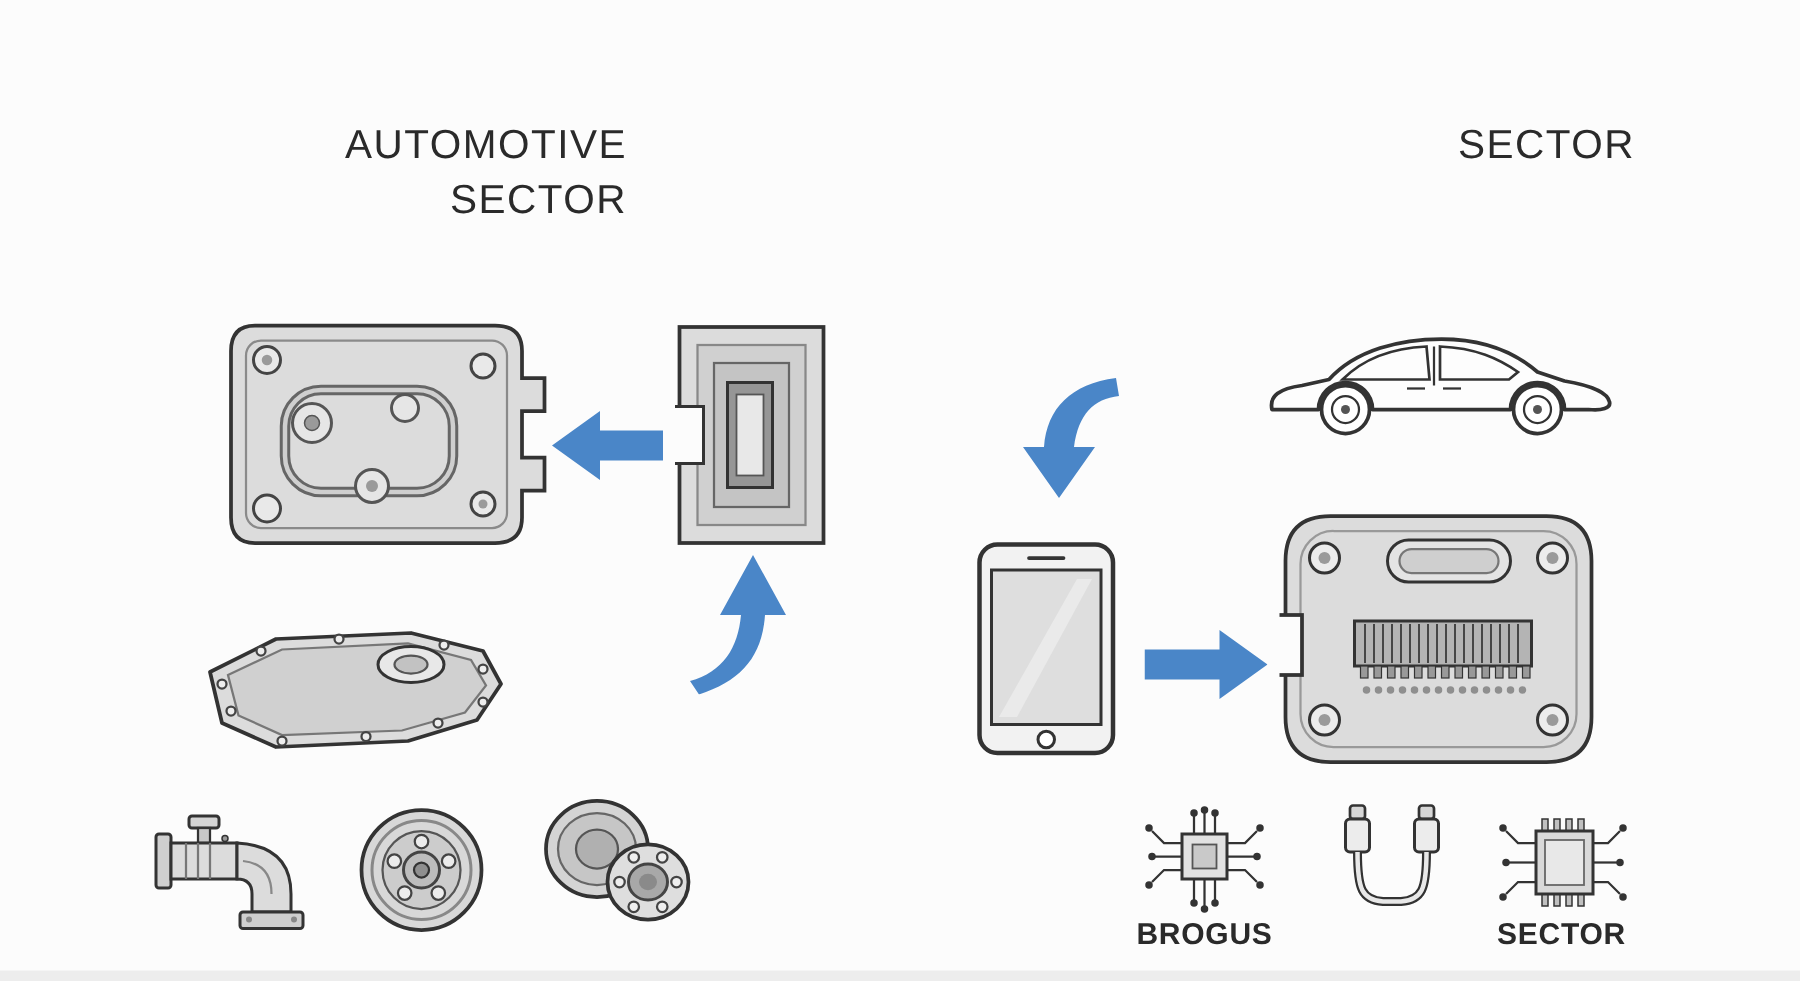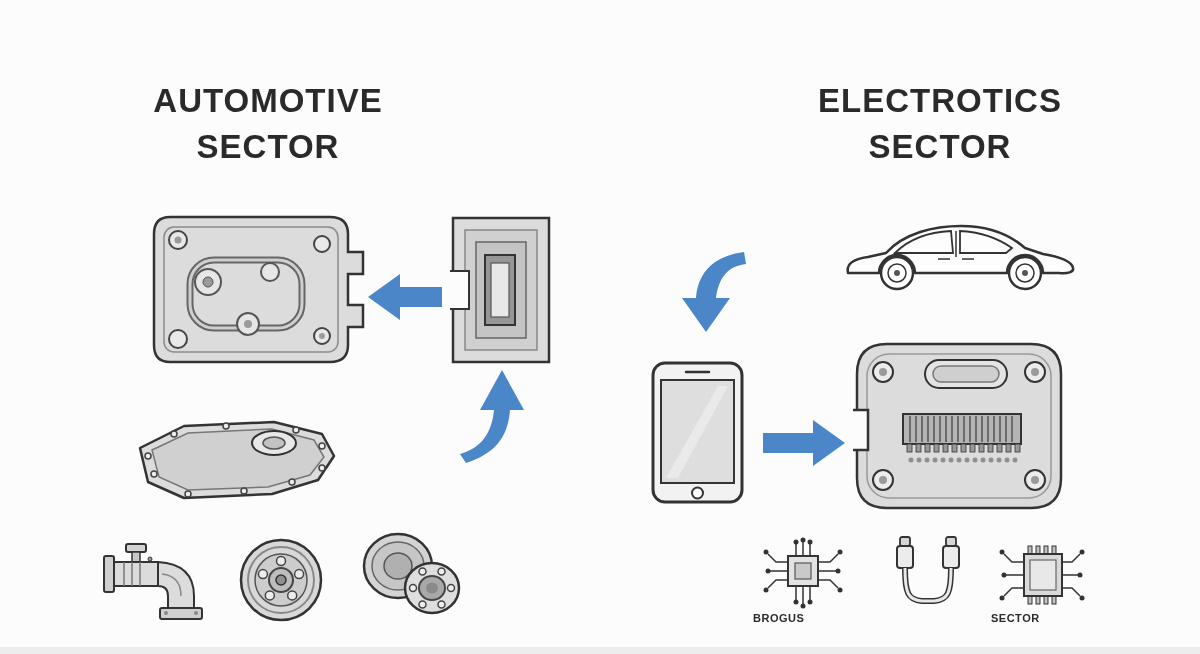--- a/index.html
+++ b/index.html
@@ -6,52 +6,51 @@
   .canvas {
     position: relative;
     width: 1200px;
     height: 654px;
     background: #fcfcfc;
     font-family: "Liberation Sans", sans-serif;
     overflow: hidden;
   }
   .abs { position: absolute; }
   .title {
-    font-weight: 700;
-    font-size: 33px;
+    font-weight: 400;
+    font-size: 27px;
     letter-spacing: 1px;
     line-height: 1.38;
     color: var(--ink, #2a2a2a);
-    text-align: center;
+    text-align: right;
   }
   .small-label {
     font-weight: 700;
-    font-size: 11px;
+    font-size: 20px;
     letter-spacing: 0.5px;
     color: var(--ink, #2a2a2a);
-    text-align: left;
+    text-align: center;
   }
   svg { display: block; }
   .bottom-strip {
     left: 0; bottom: 0; width: 1200px; height: 7px;
     background: #ededed;
   }
 </style>
 </head>
 <body>
 
 <div class="canvas">
 
   <div class="abs title" style="left:118px; top:78px; width:300px;">
     <div>AUTOMOTIVE</div>
     <div>SECTOR</div>
   </div>
 
   <div class="abs title" style="left:790px; top:78px; width:300px;">
-    <div>ELECTROTICS</div>
     <div>SECTOR</div>
   </div>
 
   <div class="abs" style="left:152px; top:212px;">
     <svg width="213" height="155" viewBox="0 0 213 155">
       <path d="M18,5 H178 Q196,5 196,22 V40 H211 V62 H196 V93 H211 V115 H196 V133 Q196,150 178,150 H18 Q2,150 2,133 V22 Q2,5 18,5 Z" fill="#dcdcdc" stroke="#333" stroke-width="2.5"></path>
       <rect x="12" y="15" width="174" height="125" rx="10" fill="none" stroke="#8a8a8a" stroke-width="1.5"></rect>
       <rect x="38" y="48" width="112" height="68" rx="24" fill="none" stroke="#666" stroke-width="7"></rect>
       <rect x="38" y="48" width="112" height="68" rx="24" fill="none" stroke="#cfcfcf" stroke-width="3"></rect>
       <circle cx="56" cy="70" r="13" fill="#e6e6e6" stroke="#555" stroke-width="2"></circle>

